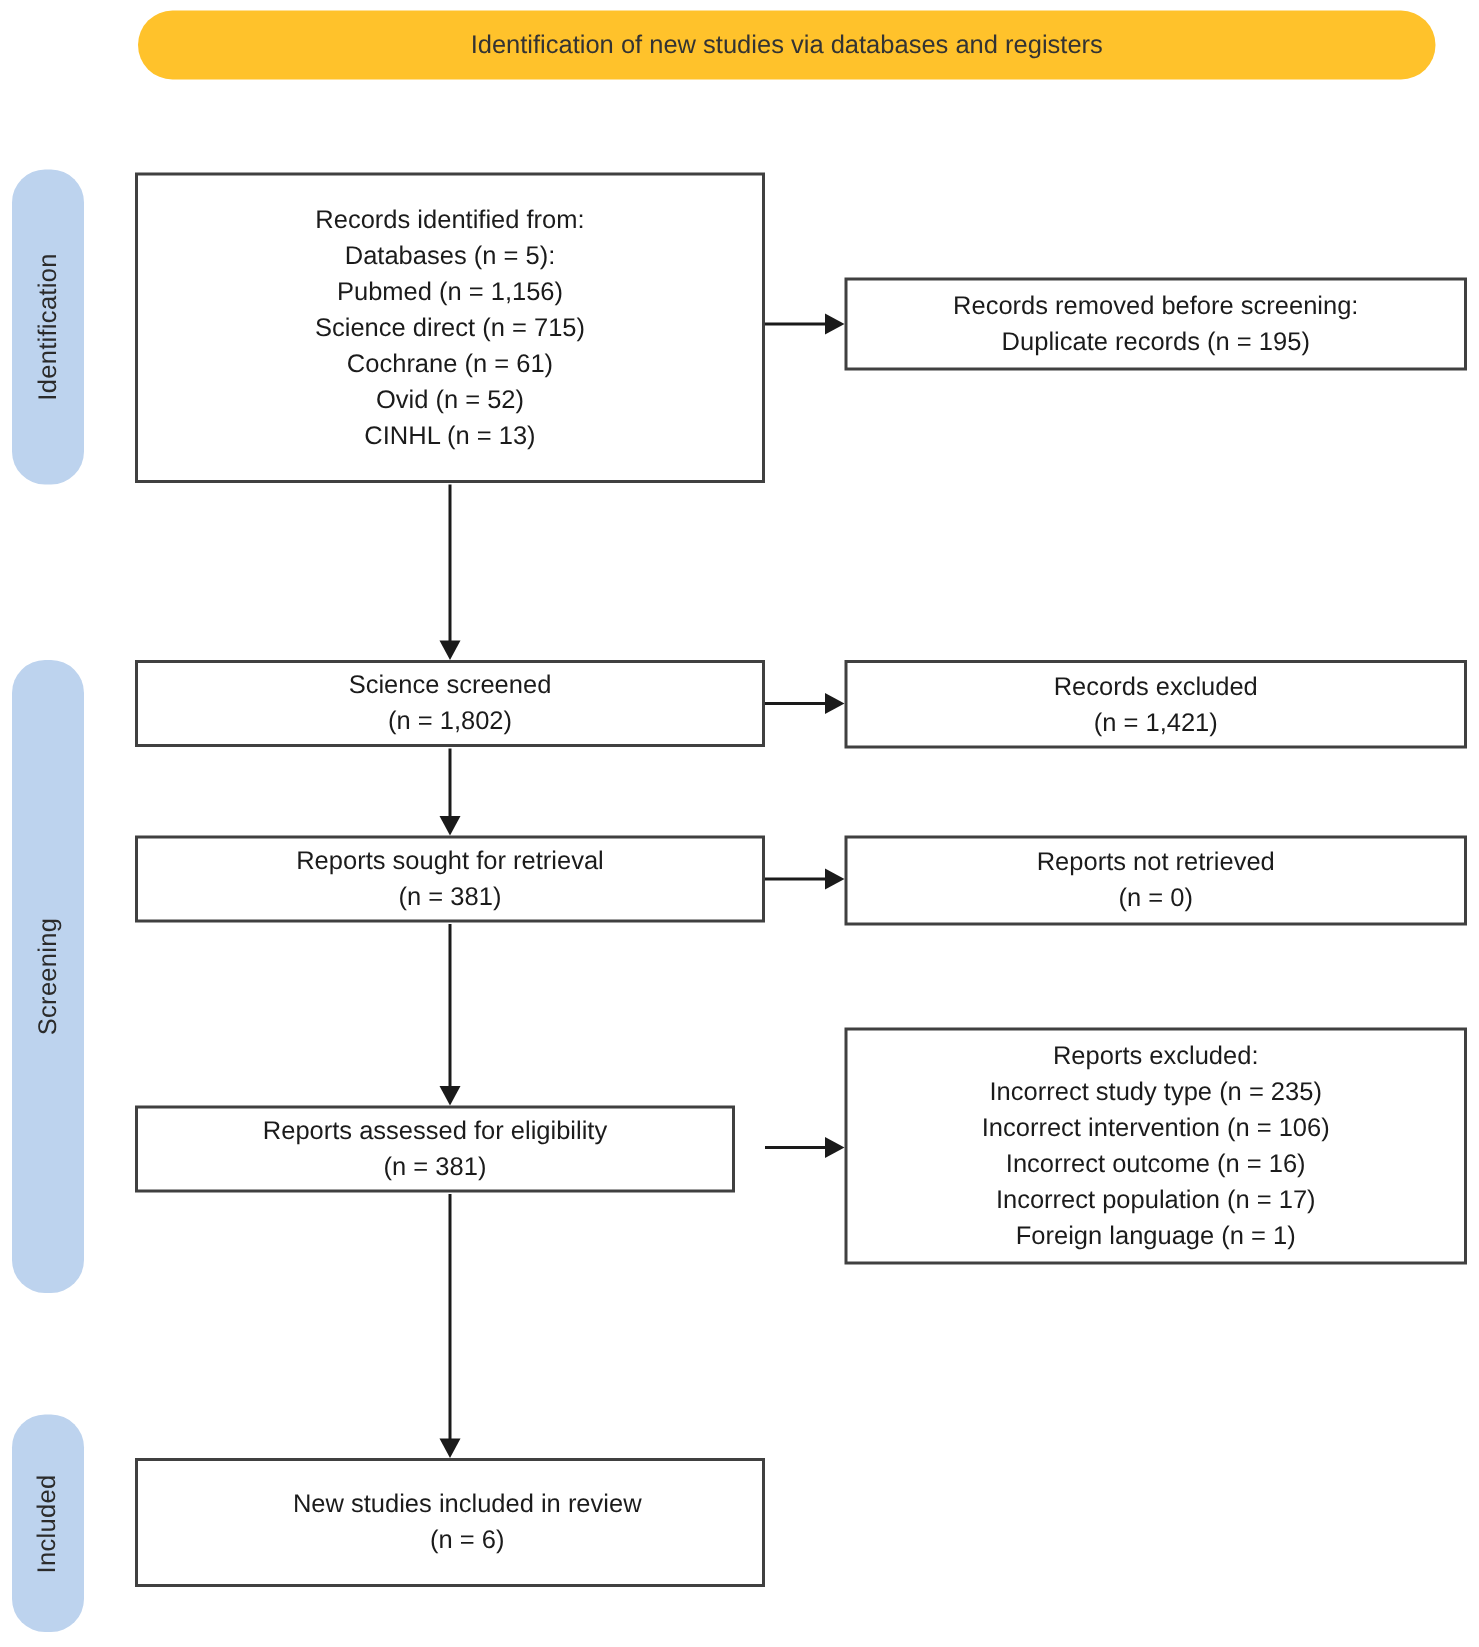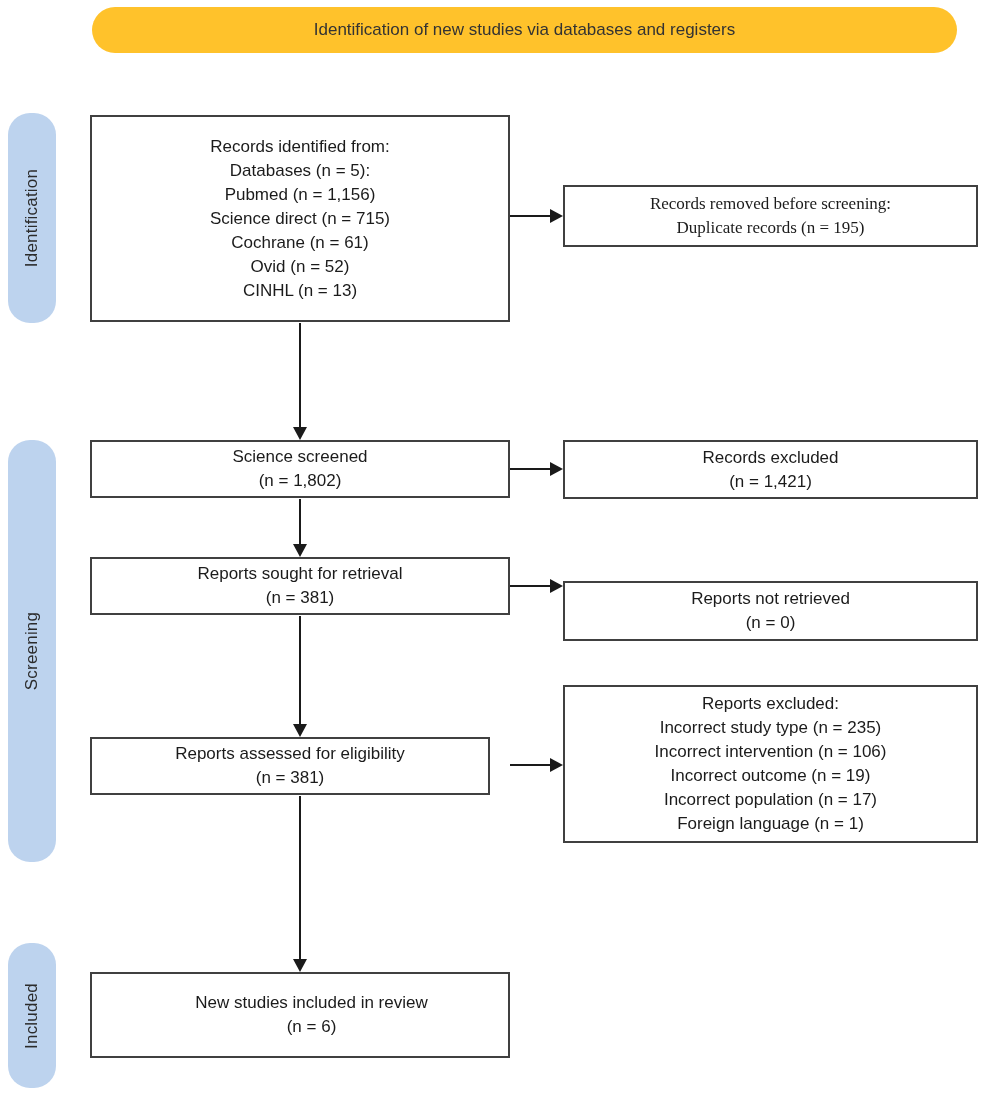--- a/index.html
+++ b/index.html
@@ -58,25 +58,25 @@
     display: flex; align-items: center; justify-content: center;
     text-align: center;
   }
   .flow-box .box-lines span {
     display: block;
     font-size: 17px;
     line-height: 24px;
     color: var(--text-color);
   }
   .box-records-identified   { left: 90px;  top: 115px; width: 420px; height: 207px; }
-  .box-records-removed      { left: 563px; top: 185px; width: 415px; height: 62px; font-family: Liberation Serif, serif;  }
+  .box-records-removed      { left: 563px; top: 185px; width: 415px; height: 62px;  }
   .box-records-screened     { left: 90px;  top: 440px; width: 420px; height: 58px;  }
   .box-records-excluded     { left: 563px; top: 440px; width: 415px; height: 59px;  }
   .box-reports-sought       { left: 90px;  top: 557px; width: 420px; height: 58px; justify-content: center;  }
-  .box-reports-not-retrieved{ left: 563px; top: 581px; width: 415px; height: 60px;  }
+  .box-reports-not-retrieved{ left: 563px; top: 557px; width: 415px; height: 60px;  }
   .box-reports-assessed     { left: 90px;  top: 737px; width: 400px; height: 58px;  }
   .box-reports-excluded     { left: 563px; top: 685px; width: 415px; height: 158px; }
   .box-new-studies          { left: 90px;  top: 972px; width: 420px; height: 86px; padding-left: 23px;  }
   svg.arrows {
     position: absolute;
     left: 0; top: 0;
     width: 986px; height: 1098px;
     pointer-events: none;
   }
   svg.arrows line { stroke: var(--arrow-color); stroke-width: 2; }
@@ -153,21 +153,21 @@
       <span>Reports assessed for eligibility</span>
       <span>(n = 381)</span>
     </div>
   </div>
 
   <div class="flow-box box-reports-excluded">
     <div class="box-lines">
       <span>Reports excluded:</span>
       <span>Incorrect study type (n = 235)</span>
       <span>Incorrect intervention (n = 106)</span>
-      <span>Incorrect outcome (n = 19)</span>
+      <span>Incorrect outcome (n = 16)</span>
       <span>Incorrect population (n = 17)</span>
       <span>Foreign language (n = 1)</span>
     </div>
   </div>
 
   <div class="flow-box box-new-studies">
     <div class="box-lines">
       <span>New studies included in review</span>
       <span>(n = 6)</span>
     </div>

